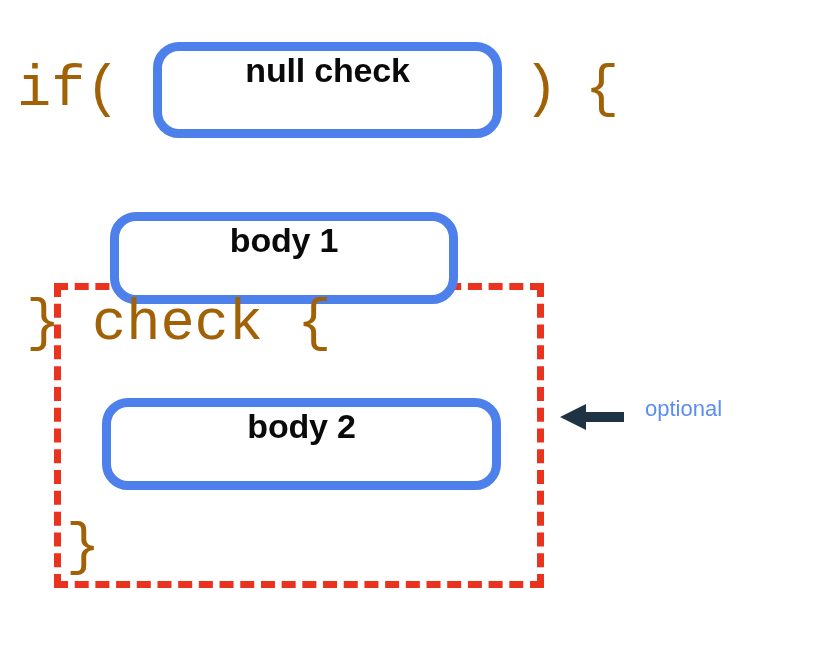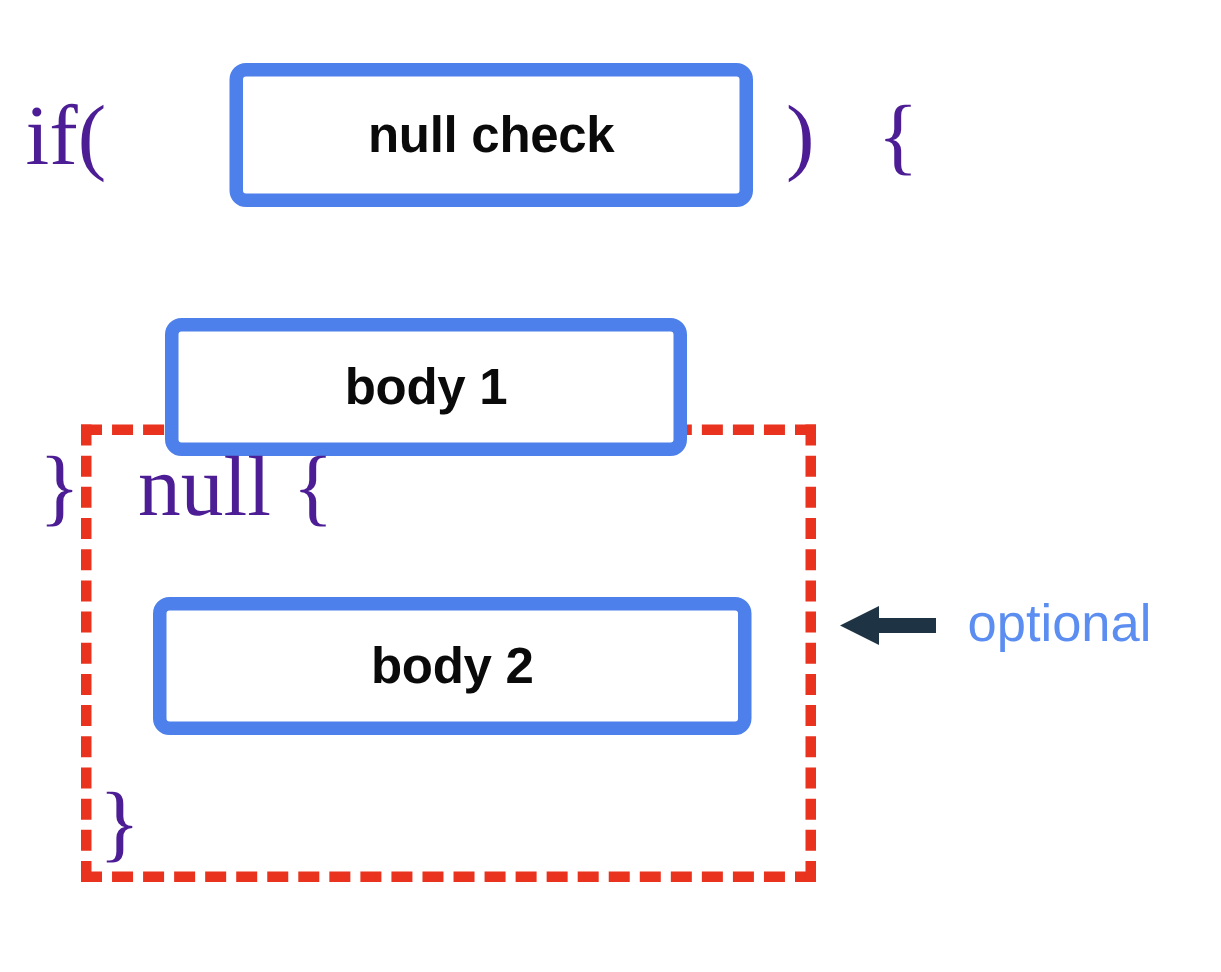--- a/index.html
+++ b/index.html
@@ -16,38 +16,38 @@
     position: relative;
     width: 814px;
     height: 648px;
     background: #ffffff;
     overflow: hidden;
   }
 
   
   .code {
     position: absolute;
-    font-family: Liberation Serif, serif;
+    font-family: Liberation Mono, monospace;
     font-size: 57px;
     line-height: 1;
-    color: #4c1d95;
+    color: #a16207;
     white-space: pre;
     letter-spacing: 0px;
     user-select: none;
   }
 
   
   .blue-box {
     position: absolute;
     box-sizing: border-box;
     background: #ffffff;
     border: 9px solid #4d80ea;
-    border-radius: 11px;
+    border-radius: 26px;
     display: flex;
-    align-items: center;
+    align-items: flex-start;
     justify-content: center;
   }
   .blue-box .box-label {
     font-family: "Liberation Sans", sans-serif;
     font-weight: bold;
     font-size: 34px;
     color: #0a0a0a;
     letter-spacing: -0.2px;
     white-space: nowrap;
   }
@@ -75,21 +75,21 @@
     left: 556px;
     top: 399px;
     width: 70px;
     height: 36px;
   }
   #optional-label {
     position: absolute;
     left: 645px;
     top: 396px;
     font-family: "Liberation Sans", sans-serif;
-    font-size: 35px;
+    font-size: 22px;
     color: #5b8ef0;
     white-space: nowrap;
     letter-spacing: 0px;
   }
 
   
   #tok-if        { left: 17px;  top: 62px;  }
   #tok-paren-cl  { left: 524px; top: 62px;  }
   #tok-brace-op  { left: 585px; top: 62px;  }
   #tok-brace-cl1 { left: 26px;  top: 296px; }
@@ -112,21 +112,21 @@
   <div class="code" id="tok-paren-cl">)</div>
 
   <div class="code" id="tok-brace-op">{</div>
 
   <div class="blue-box" id="box-body-1">
     <span class="box-label">body 1</span>
   </div>
 
   <div class="code" id="tok-brace-cl1">}</div>
 
-  <div class="code" id="tok-else">null {</div>
+  <div class="code" id="tok-else">check {</div>
 
   <div class="blue-box" id="box-body-2">
     <span class="box-label">body 2</span>
   </div>
 
   <div class="code" id="tok-brace-cl2">}</div>
 
   <svg id="optional-arrow" viewBox="0 0 70 36">
     <path d="M 4 18 L 30 5 L 30 13 L 68 13 L 68 23 L 30 23 L 30 31 Z" fill="#1e3445"></path>
   </svg>

